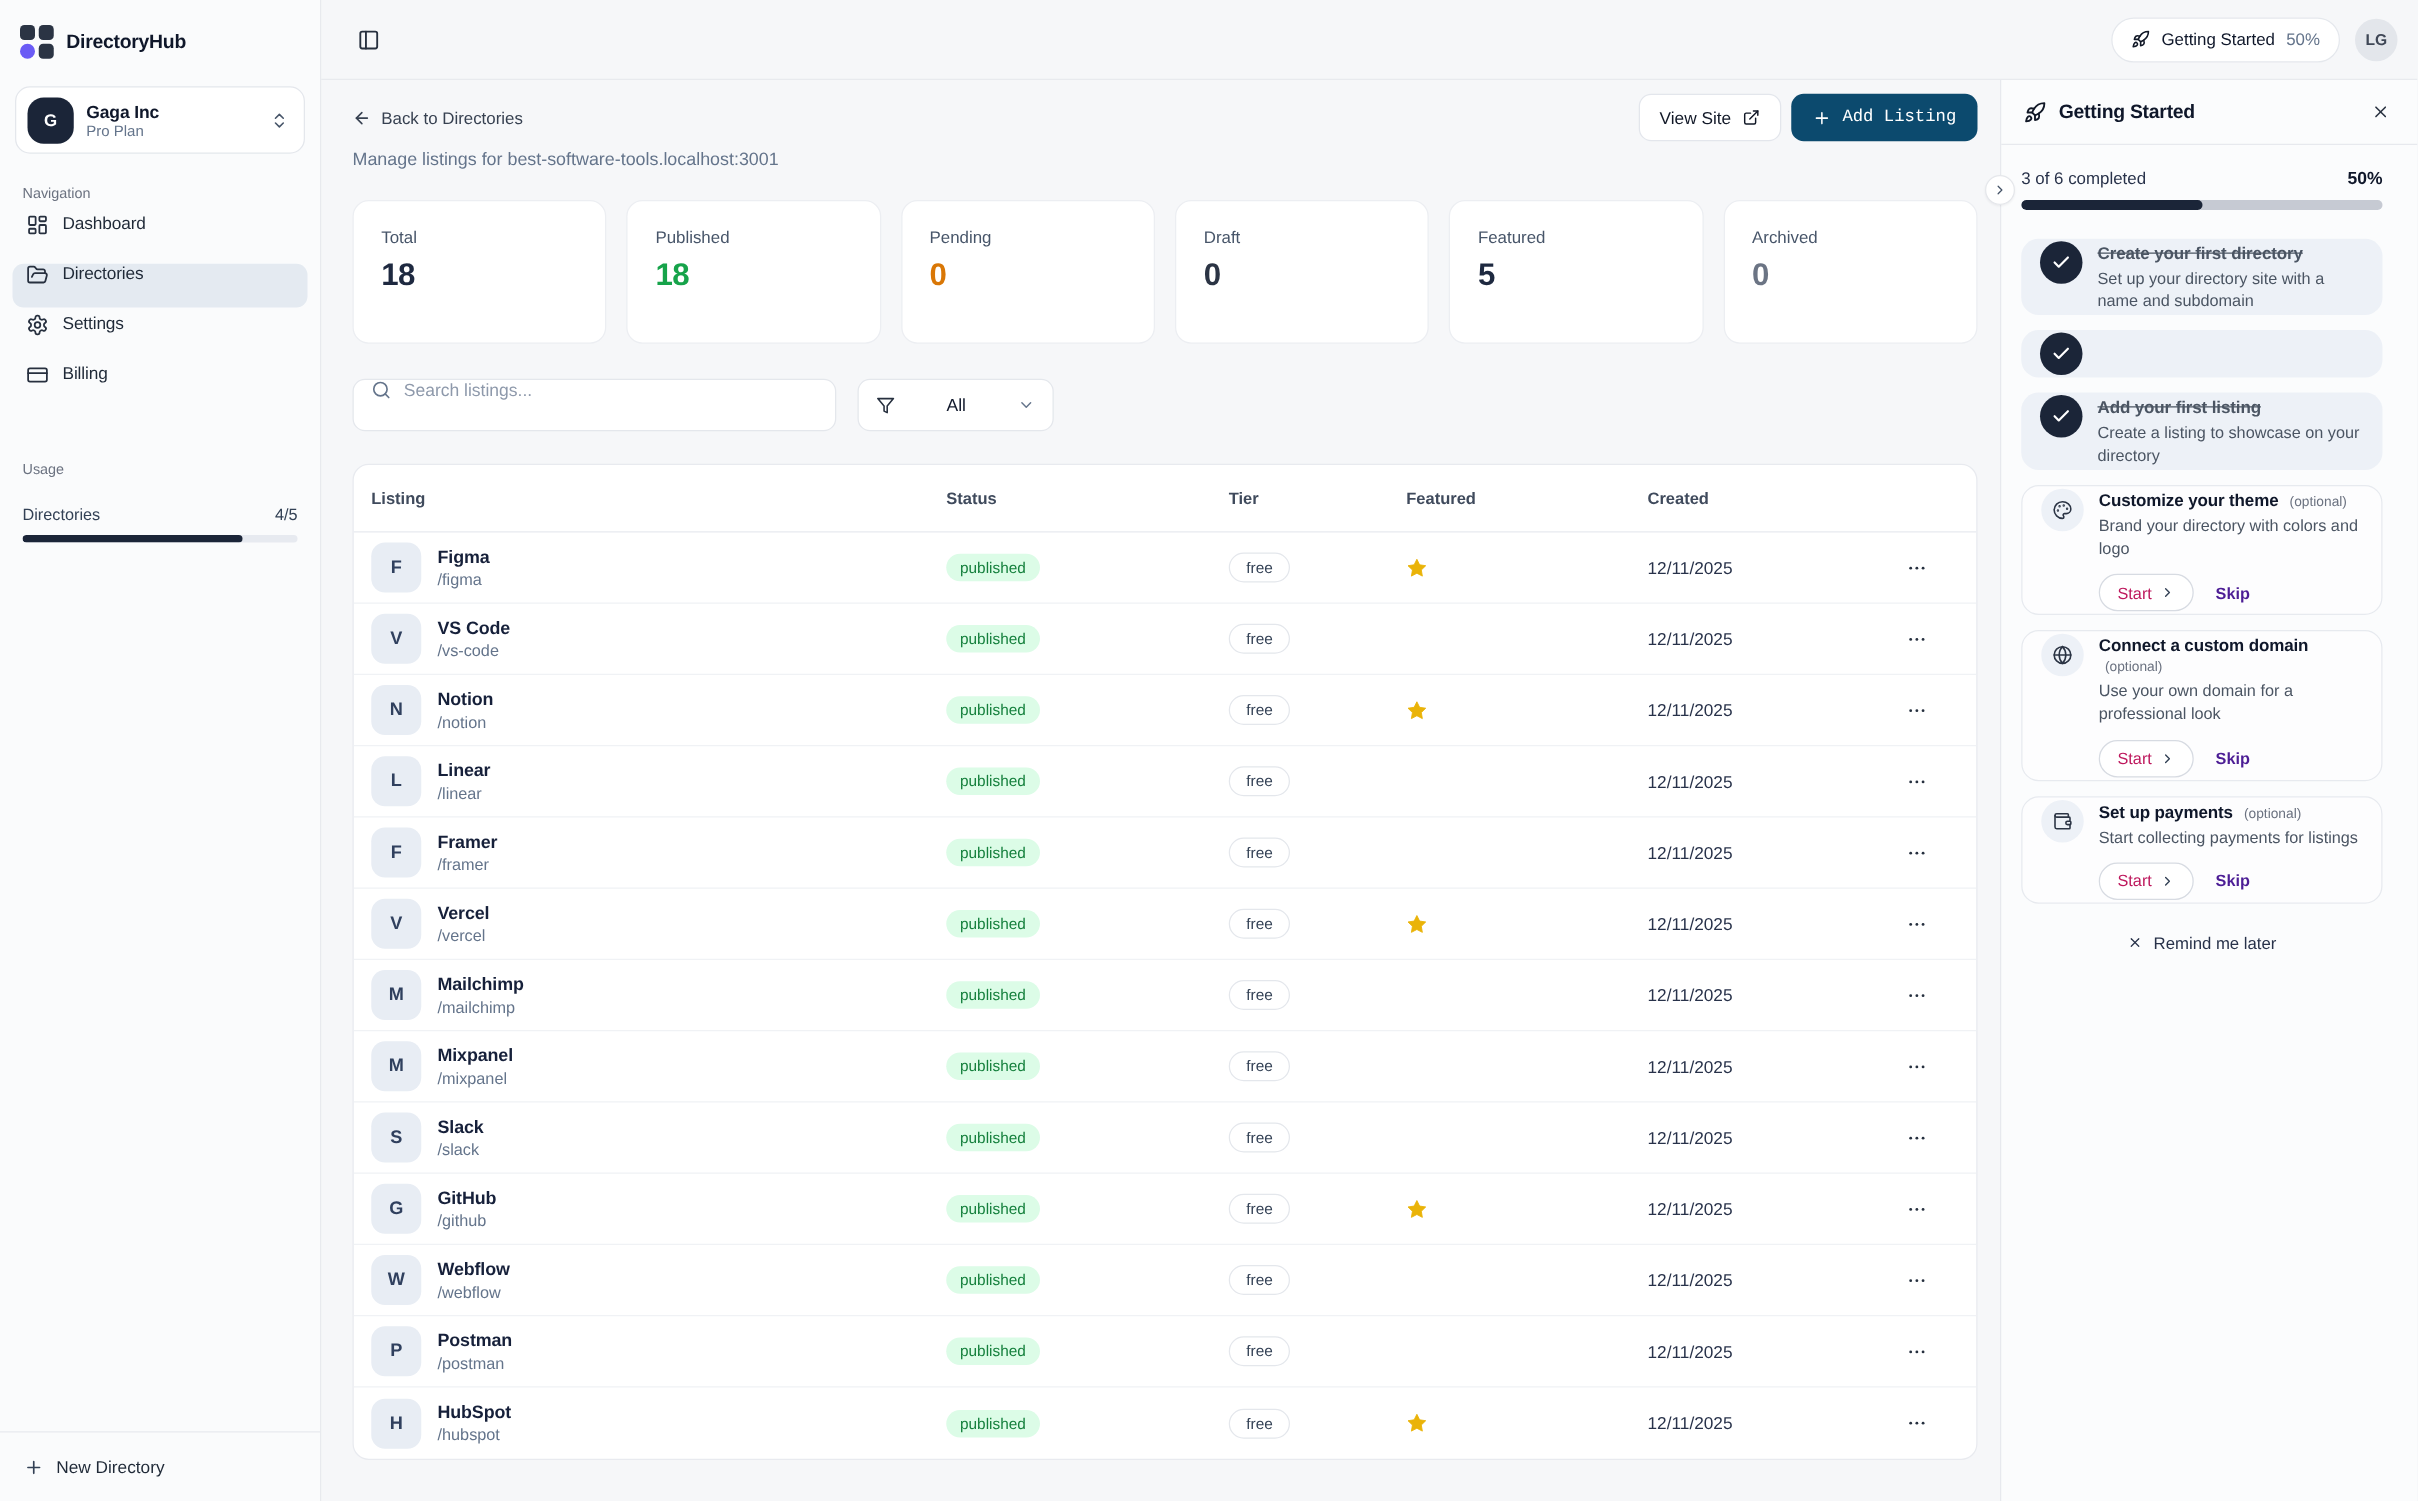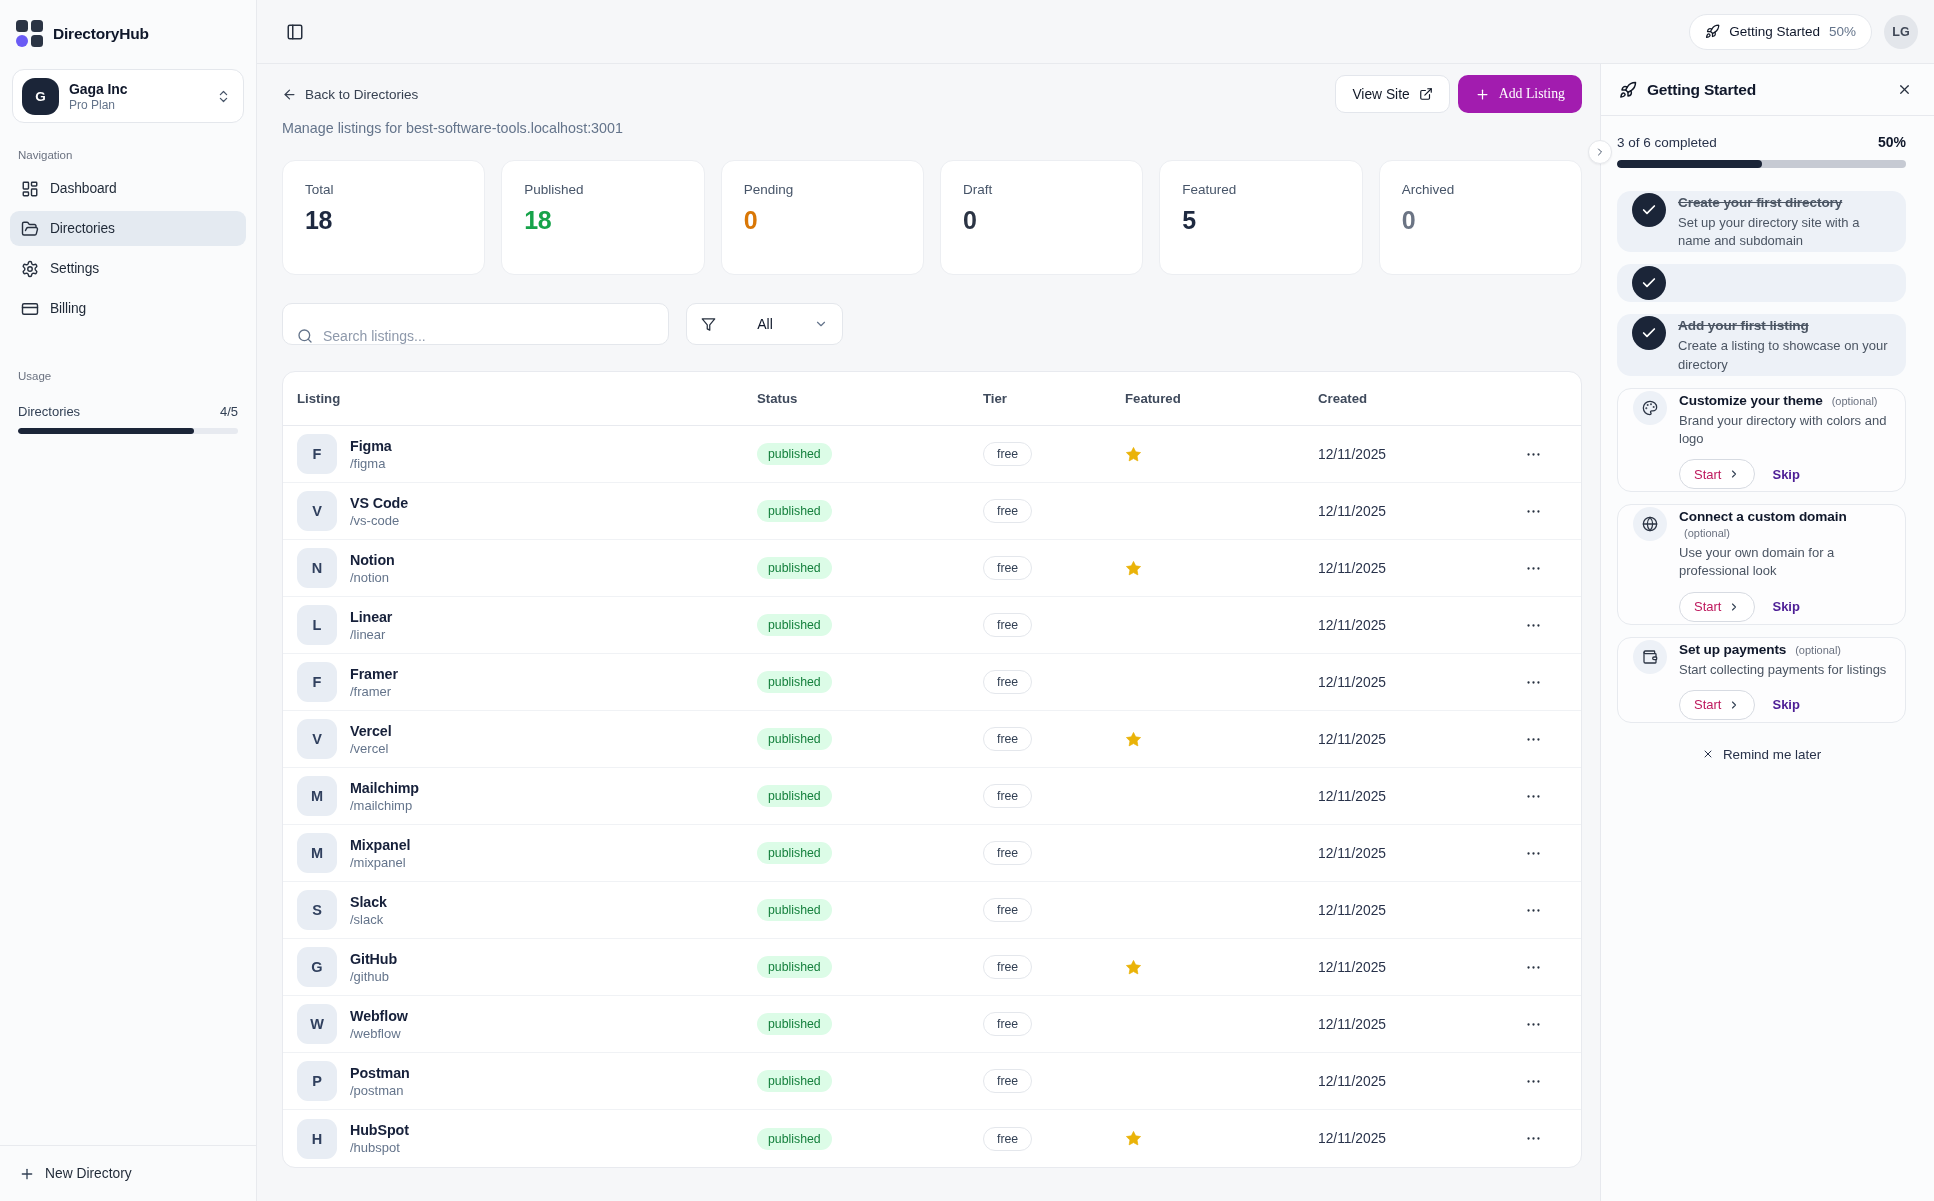--- a/index.html
+++ b/index.html
@@ -36,21 +36,21 @@
     display:flex; align-items:center; justify-content:center;
   }
   .ws-texts { flex:1; min-width:0; }
   .ws-name { font-size:14px; font-weight:700; color:#0f172a; letter-spacing:-0.1px; }
   .ws-plan { font-size:12px; color:#64748b; margin-top:1px; }
   .ws-chevrons { color:#475569; }
 
   .side-section-label { font-size:11.5px; color:#6b7280; padding:0 18px; margin-top:26px; }
   .nav-list { margin-top:10px; padding:0 10px; display:flex; flex-direction:column; gap:5px; }
   .nav-item {
-    height:35px; display:flex; align-items:center; gap:11px;
+    height:35px; display:flex; gap:11px;
     padding:0 11px; border-radius:9px; cursor:pointer; color:#1f2937;
   }
   .nav-item.active { background:#e4eaf1; }
   .nav-icon { width:18px; height:18px; color:#27303f; }
   .nav-label { font-size:13.8px; font-weight:500; letter-spacing:-0.1px; }
 
   .usage-block { padding:0 18px; margin-top:10px; }
   .usage-row { display:flex; justify-content:space-between; align-items:center; margin-top:12px; }
   .usage-name { font-size:13px; color:#334155; }
   .usage-value { font-size:13px; color:#334155; }
@@ -96,41 +96,41 @@
   .header-actions { margin-left:auto; display:flex; align-items:center; gap:8px; }
   .view-site-btn {
     height:38px; display:flex; align-items:center; gap:9px; padding:0 16px;
     background:#ffffff; border:1px solid #e3e6ec; border-radius:10px;
     font-size:13.8px; font-weight:500; color:#111827; cursor:pointer;
     font-family:inherit;
   }
   .view-site-btn .ext { width:14px; height:14px; color:#111827; }
   .add-listing-btn {
     height:38px; display:flex; align-items:center; gap:9px; padding:0 17px;
-    background:#a21caf; border:none; border-radius:10px;
+    background:#0c4a6e; border:none; border-radius:10px;
     font-size:13.8px; font-weight:500; color:#ffffff; cursor:pointer;
-    font-family:Liberation Serif, serif;
+    font-family:Liberation Mono, monospace;
   }
   .add-listing-btn .plus { width:15px; height:15px; color:#fff; }
 
   .page-title { margin-top:2px; font-size:25px; font-weight:700; letter-spacing:-0.5px; color:#0e1a31; }
   .page-subtitle { margin-top:6px; font-size:14.3px; color:#64748b; }
 
   .stats-row { margin-top:24px; display:flex; gap:16px; }
   .stat-card {
     flex:1; height:115px; background:#ffffff; border:1px solid #eceef2;
     border-radius:13px; padding:21px 22px;
   }
   .stat-label { font-size:13.5px; color:#475569; }
   .stat-value { margin-top:9px; font-size:25px; font-weight:700; letter-spacing:-0.5px; }
 
   .toolbar-row { margin-top:28px; display:flex; align-items:center; gap:17px; }
   .search-box {
     width:387px; height:42px; background:#ffffff; border:1px solid #e4e7ec;
-    border-radius:10px; display:flex; align-items:flex-end; gap:10px; padding:0 14px;
+    border-radius:10px; display:flex; align-items:flex-start; gap:10px; padding:0 14px;
   }
   .search-box .s-icon { width:16px; height:16px; color:#64748b; }
   .search-box input {
     border:none; outline:none; flex:1; font-size:14px; color:#0f172a; background:transparent;
     font-family:inherit;
   }
   .search-box input::placeholder { color:#8e99ab; }
   .filter-box {
     width:157px; height:42px; background:#ffffff; border:1px solid #e4e7ec;
     border-radius:10px; display:flex; align-items:center; padding:0 14px; cursor:pointer;gap:28px;

